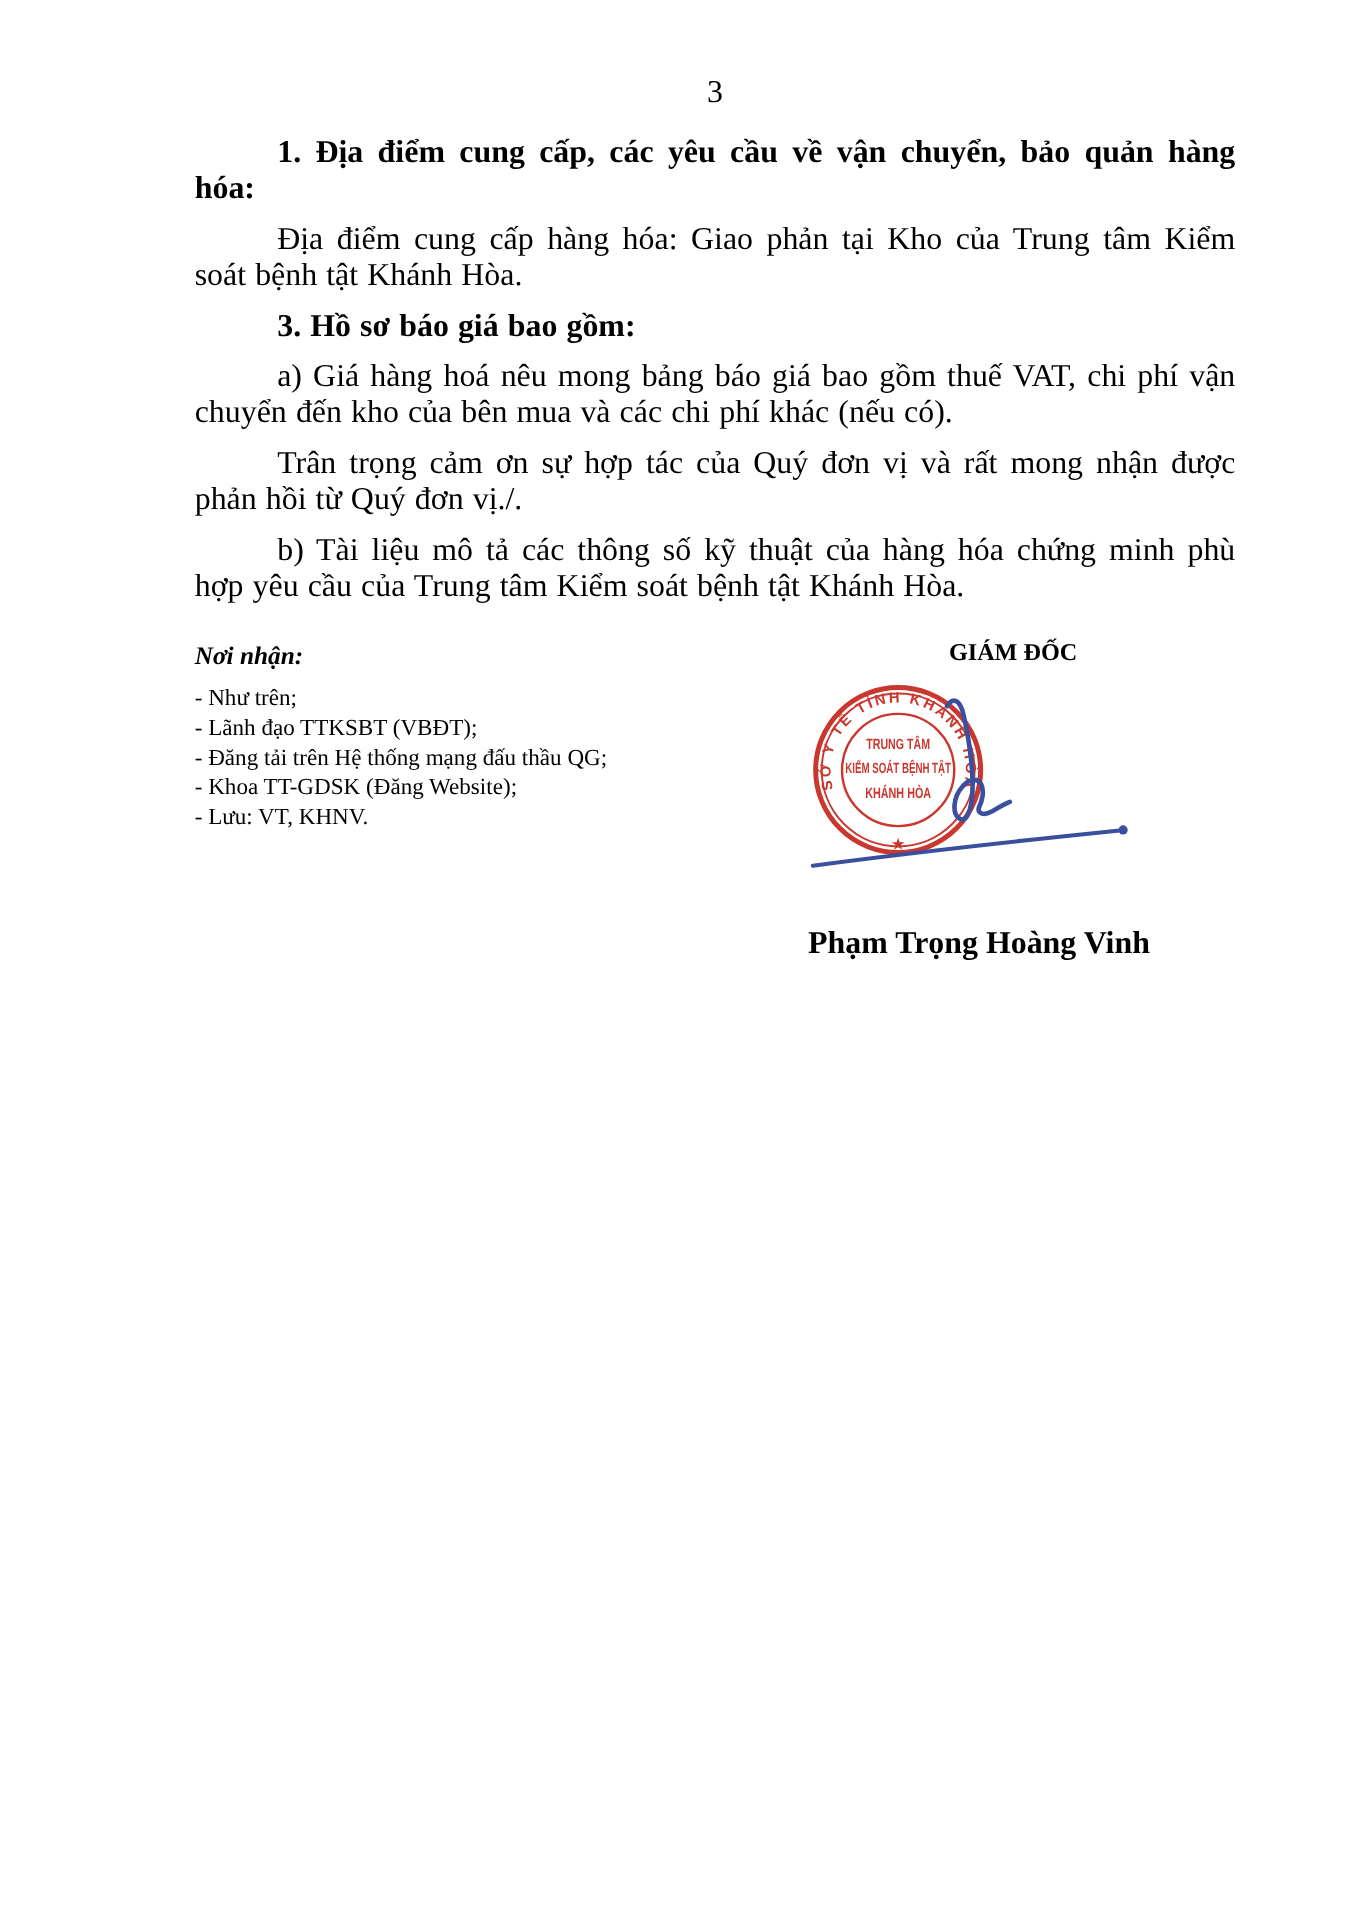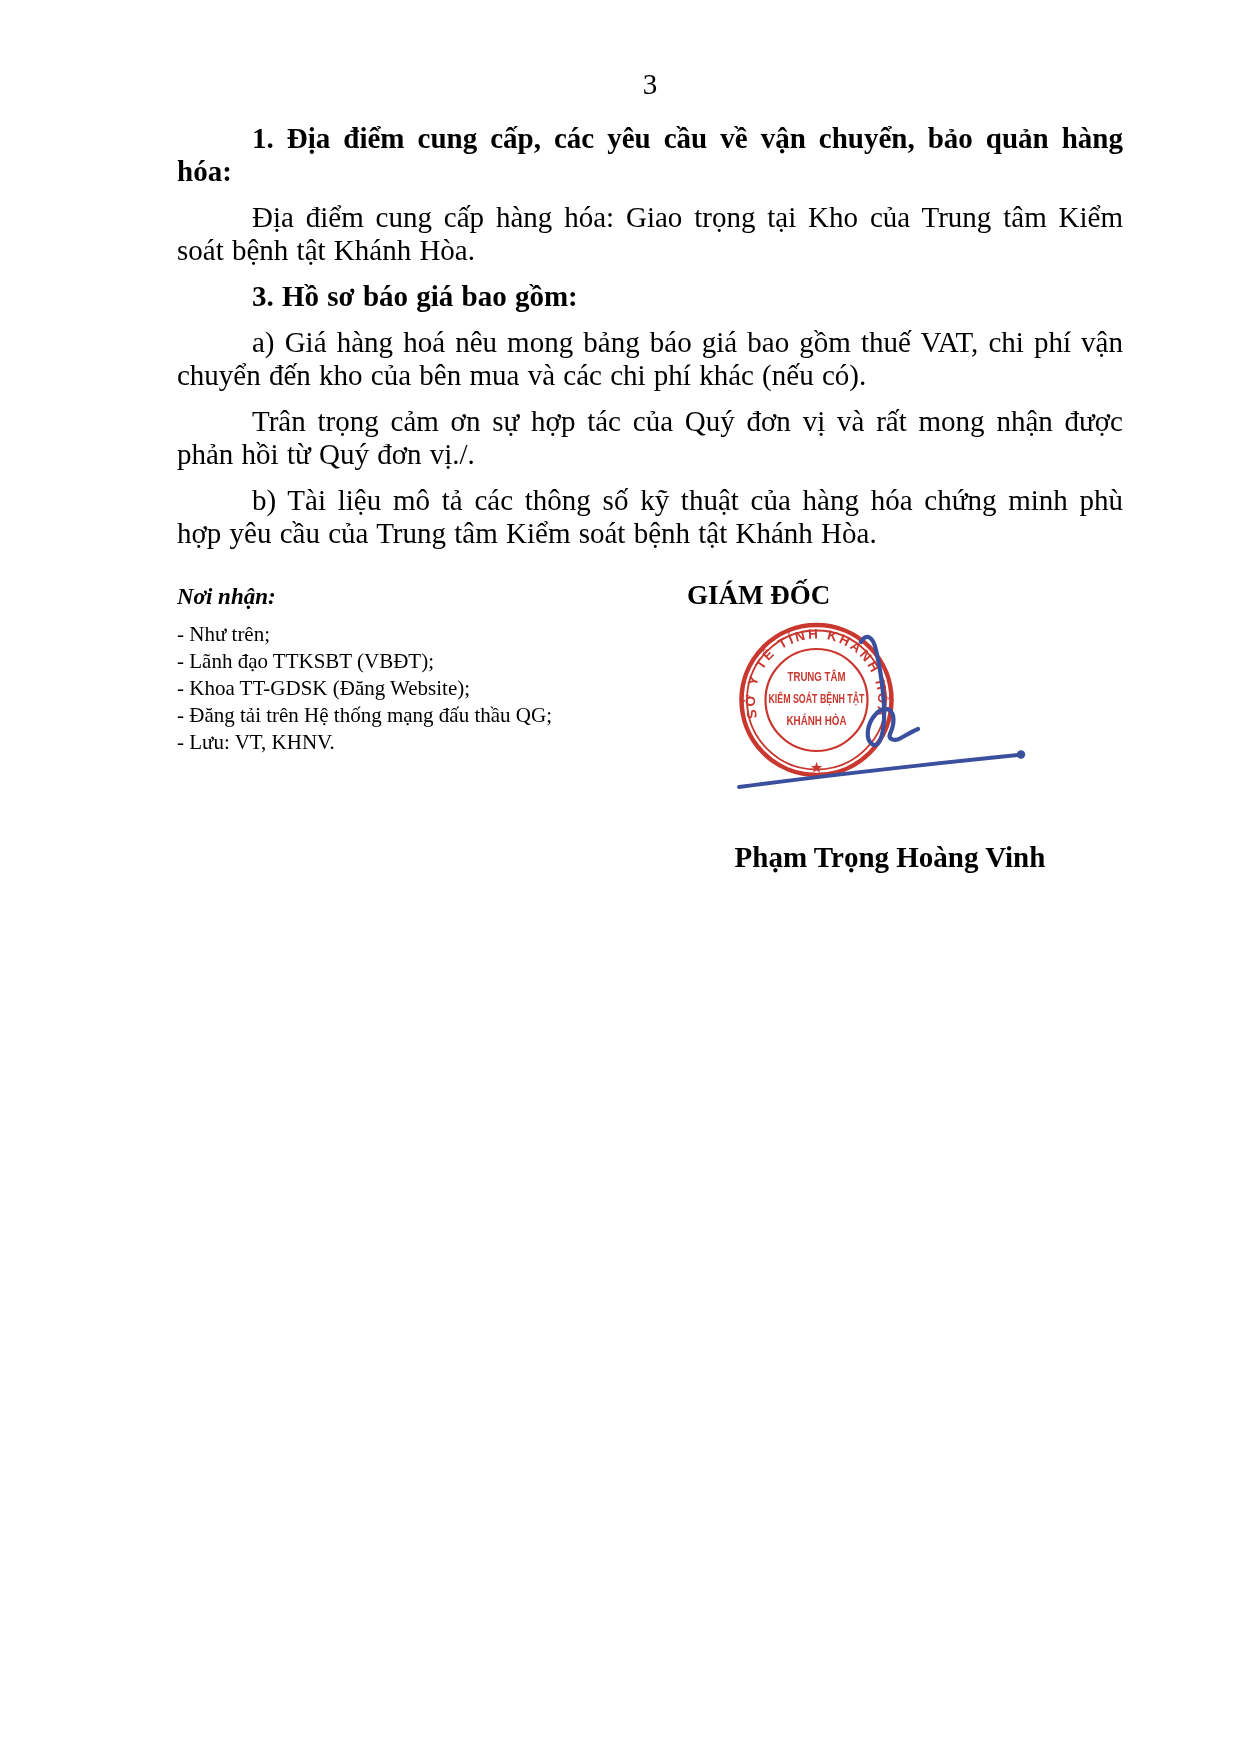--- a/index.html
+++ b/index.html
@@ -43,23 +43,23 @@
   }
   .recipients-list {
     list-style: none;
     margin: 11px 0 16px 0;
     padding: 0;
     font-size: 21px;
     line-height: 27px;
   }
   .sig-block-title {
     position: absolute;
-    left: 687px; top: 580px; width: 370px;
-    text-align: left;
-    font-size: 27px;
+    left: 736px; top: 580px; width: 370px;
+    text-align: center;
+    font-size: 22px;
     font-weight: bold;
   }
   .stamp-svg {
     position: absolute;
     left: 700px; top: 600px;
     width: 370px; height: 210px;
   }
   .signer-name {
     position: absolute;
     left: 700px; top: 841px; width: 380px;
@@ -71,34 +71,34 @@
 </style>
 </head>
 <body>
 
 <div class="page">
 
   <div class="page-number">3</div>
 
   <div class="doc-body">
     <p class="heading">1. Địa điểm cung cấp, các yêu cầu về vận chuyển, bảo quản hàng hóa:</p>
-    <p>Địa điểm cung cấp hàng hóa: Giao trọng tại Kho của Trung tâm Kiểm soát bệnh tật Khánh Hòa.</p>
+    <p>Địa điểm cung cấp hàng hóa: Giao phản tại Kho của Trung tâm Kiểm soát bệnh tật Khánh Hòa.</p>
     <p class="heading">3. Hồ sơ báo giá bao gồm:</p>
     <p>a) Giá hàng hoá nêu mong bảng báo giá bao gồm thuế VAT, chi phí vận chuyển đến kho của bên mua và các chi phí khác (nếu có).</p>
     <p>Trân trọng cảm ơn sự hợp tác của Quý đơn vị và rất mong nhận được phản hồi từ Quý đơn vị./.</p>
     <p>b) Tài liệu mô tả các thông số kỹ thuật của hàng hóa chứng minh phù hợp yêu cầu của Trung tâm Kiểm soát bệnh tật Khánh Hòa.</p>
   </div>
 
   <div class="recipients">
     <p class="recipients-title">Nơi nhận:</p>
     <ul class="recipients-list">
       <li>- Như trên;</li>
       <li>- Lãnh đạo TTKSBT (VBĐT);</li>
+      <li>- Đăng tải trên Hệ thống mạng đấu thầu QG;</li>
       <li>- Khoa TT-GDSK (Đăng Website);</li>
-      <li>- Đăng tải trên Hệ thống mạng đấu thầu QG;</li>
       <li>- Lưu: VT, KHNV.</li>
     </ul>
   </div>
 
   <div class="sig-block-title">GIÁM ĐỐC</div>
 
   <svg class="stamp-svg" viewBox="700 600 370 210" xmlns="http://www.w3.org/2000/svg">
 
     <g>
       <circle cx="816.5" cy="700" r="75" fill="none" stroke="#c9372e" stroke-width="4.5"></circle>

